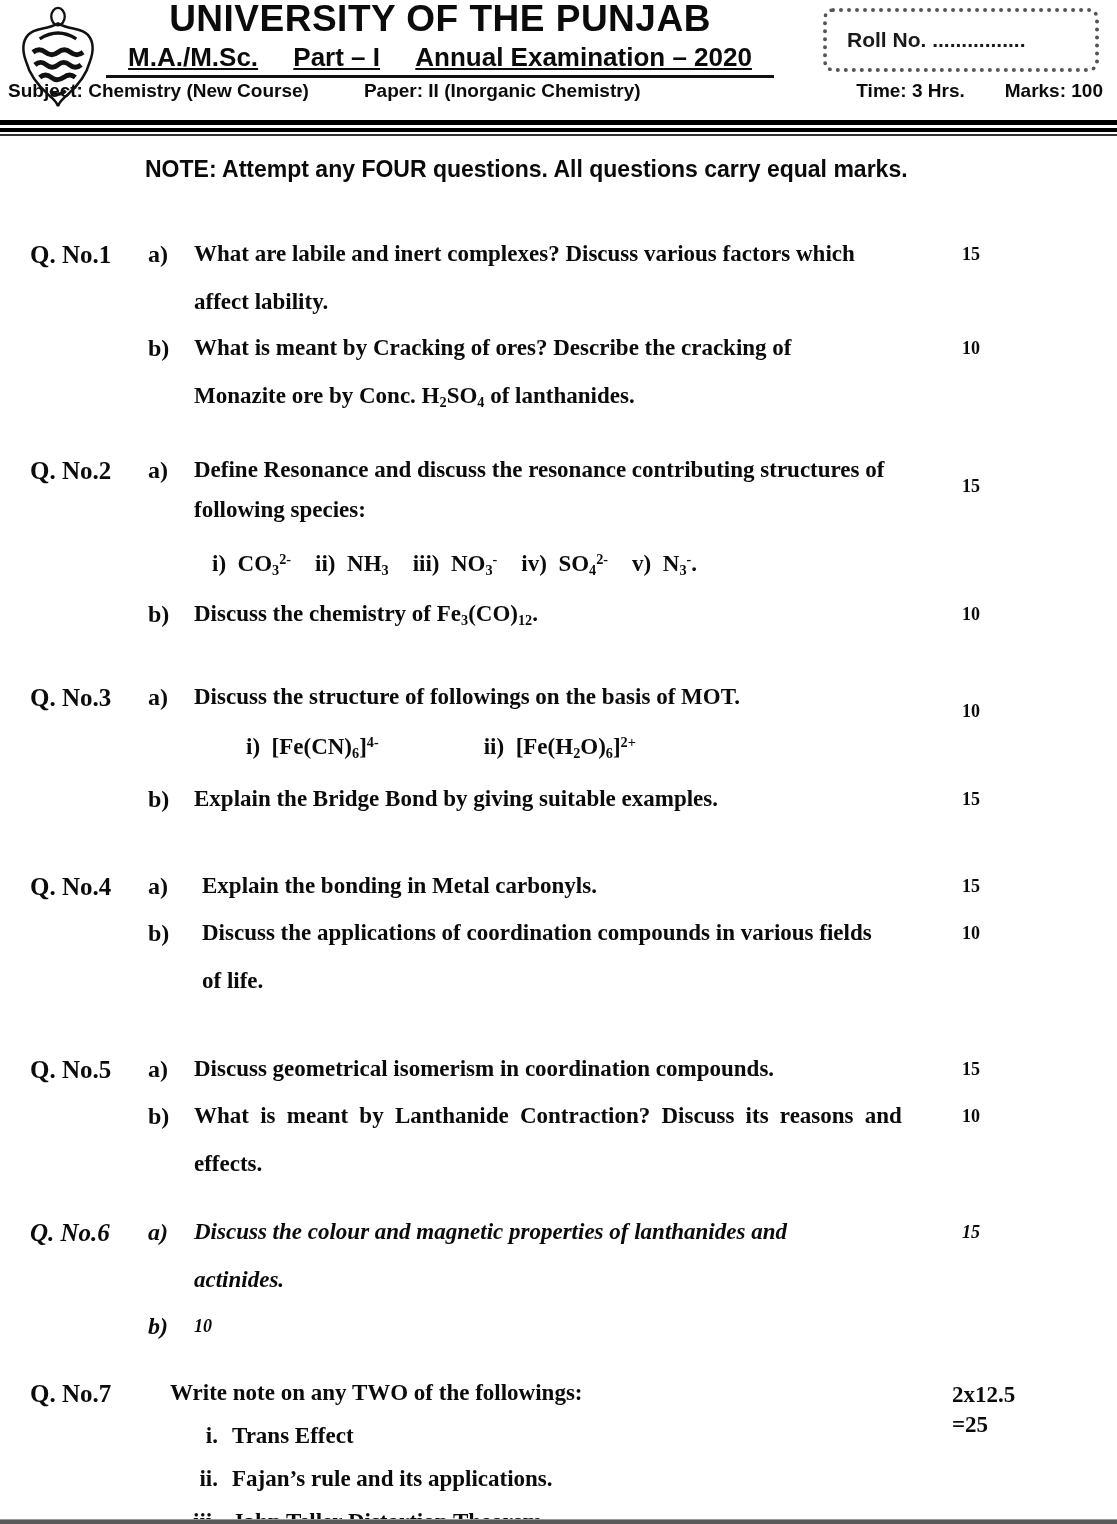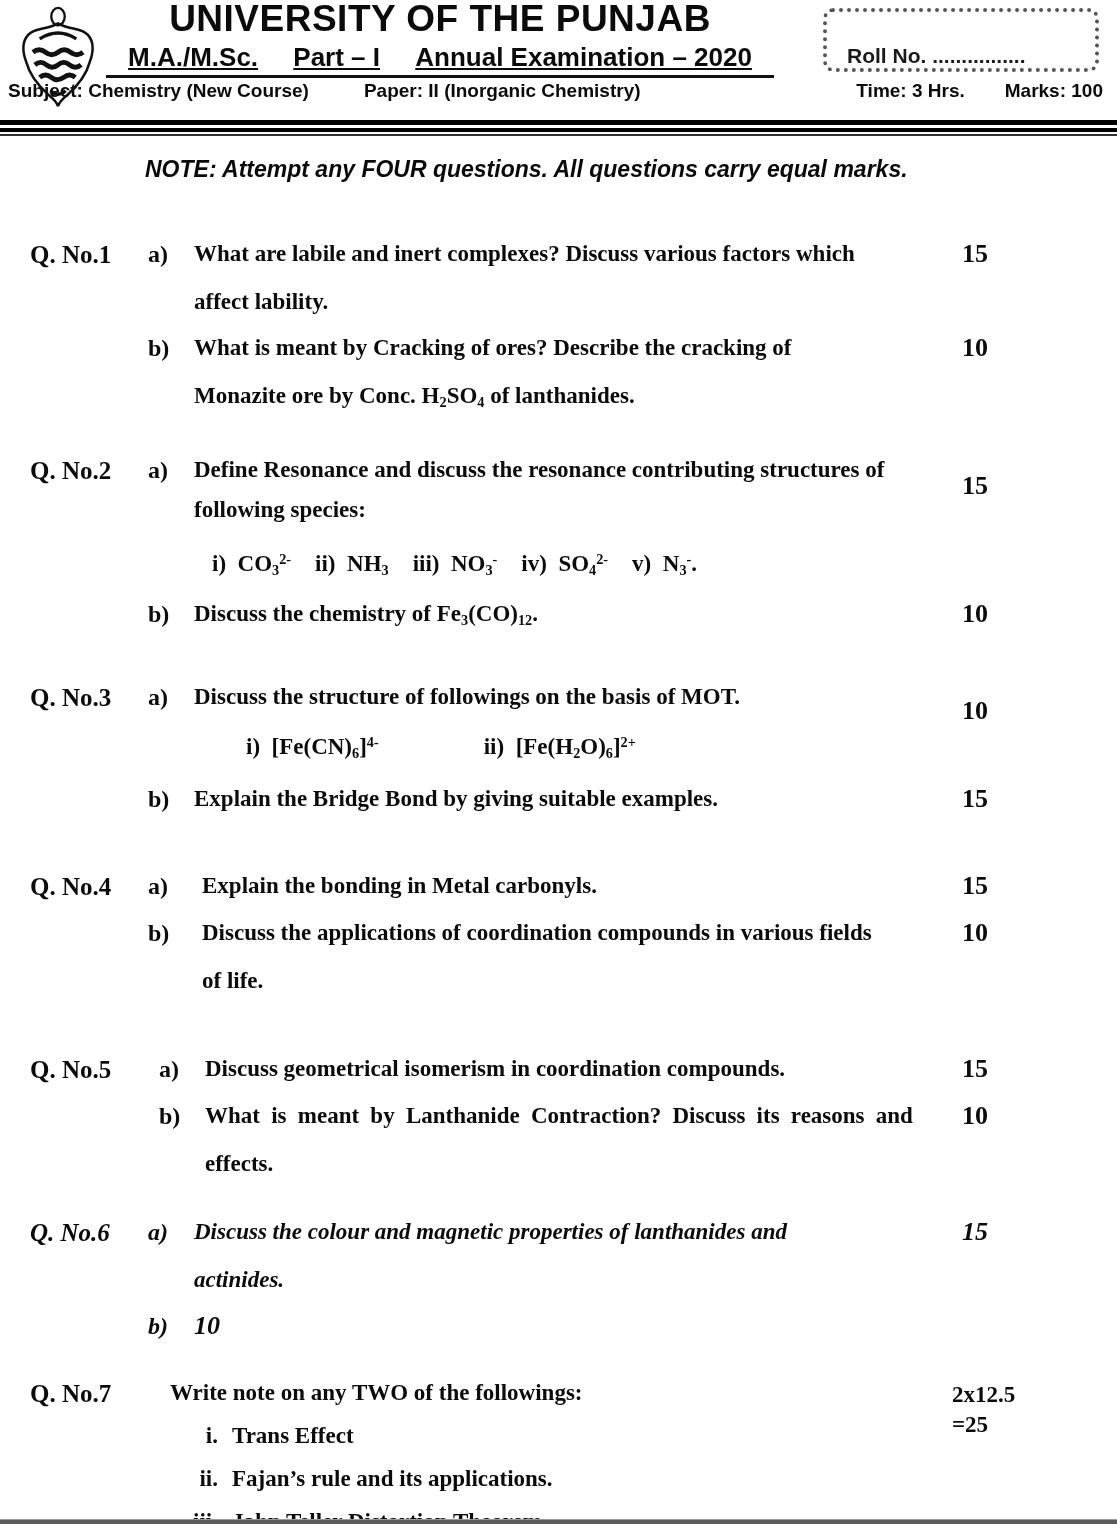--- a/index.html
+++ b/index.html
@@ -18,53 +18,53 @@
   }
   .exam-line{
     display:inline-block;margin-top:3px;padding:0 8px 2px 8px;
     font-family:"Liberation Sans", sans-serif;font-weight:bold;font-size:26px;
     border-bottom:3px solid #111;
   }
   .exam-line span{margin:0 14px;text-decoration:underline;}
   .roll-box{
     position:absolute;right:18px;top:8px;width:248px;height:56px;
     border:4px dotted #555;border-radius:10px;
-    display:flex;align-items:flex-end;padding-left:20px;
+    display:flex;align-items:center;padding-left:20px;
     font-family:"Liberation Sans", sans-serif;font-weight:bold;font-size:21px;color:#1a1a1a;
   }
   .subject-row{
     display:flex;align-items:baseline;margin-top:2px;padding:0 14px 5px 8px;
     font-family:"Liberation Sans", sans-serif;font-weight:bold;font-size:19px;
   }
   .subject-row .paper{margin-left:55px;}
   .subject-row .spacer{flex:1;}
   .subject-row .marksl{margin-left:40px;}
   
   .rule .r1{height:5px;background:#000;}
   .rule .r2{height:3px;background:#fff;}
   .rule .r3{height:4px;background:#000;}
   .rule .r4{height:2px;background:#fff;}
   .rule .r5{height:2px;background:#333;}
   
   .note{
     margin:20px 0 0 145px;
     font-family:"Liberation Sans", sans-serif;
-    font-weight:bold;font-style:italic;font-size:23px;color:#0a0a0a;
+    font-weight:bold;font-size:23px;color:#0a0a0a;
   }
   
   .questions{padding:0 93px 0 30px;font-weight:bold;font-size:23px;}
   .question{display:grid;grid-template-columns:118px minmax(0,1fr);}
   .qnum{font-size:25px;white-space:nowrap;}
   .qbody{display:block;}
   .part{display:grid;grid-template-columns:46px minmax(0,1fr) 62px;}
   .part + .part{margin-top:20px;}
   .plabel{font-size:24px;}
   .line{line-height:26px;margin-bottom:22px;}
   .line:last-child{margin-bottom:0;}
-  .pmarks{font-size:26px;line-height:26px;}
+  .pmarks{font-size:18px;line-height:26px;}
   sub{font-size:0.62em;vertical-align:-0.28em;line-height:0;}
   sup{font-size:0.62em;vertical-align:0.5em;line-height:0;}
   .species-row{display:flex;gap:24px;margin:26px 0 0 18px;line-height:30px;}
   .formula-row{display:flex;gap:105px;margin:18px 0 0 52px;line-height:30px;}
   .ws{word-spacing:5.5px;}
   
   .q7-content{display:grid;grid-template-columns:minmax(0,1fr) 72px;margin-left:22px;}
   .q7-intro{line-height:26px;}
   .q7-items{margin-top:2px;}
   .q7-item{display:grid;grid-template-columns:48px minmax(0,1fr);column-gap:14px;margin-top:17px;line-height:26px;}
@@ -209,21 +209,21 @@
         <span class="plabel">b)</span>
         <div class="ptext" style="padding-left:8px;">
           <div class="line">Discuss the applications of coordination compounds in various fields</div>
           <div class="line">of life.</div>
         </div>
         <div class="pmarks">10</div>
       </div>
     </div>
   </div>
 
-  <div class="question" style="margin-top:62px;gap:11px;">
+  <div class="question" style="margin-top:62px;">
     <div class="qnum">Q. No.5</div>
     <div class="qbody">
       <div class="part">
         <span class="plabel">a)</span>
         <div class="ptext">
           <div class="line">Discuss geometrical isomerism in coordination compounds.</div>
         </div>
         <div class="pmarks">15</div>
       </div>
       <div class="part">

